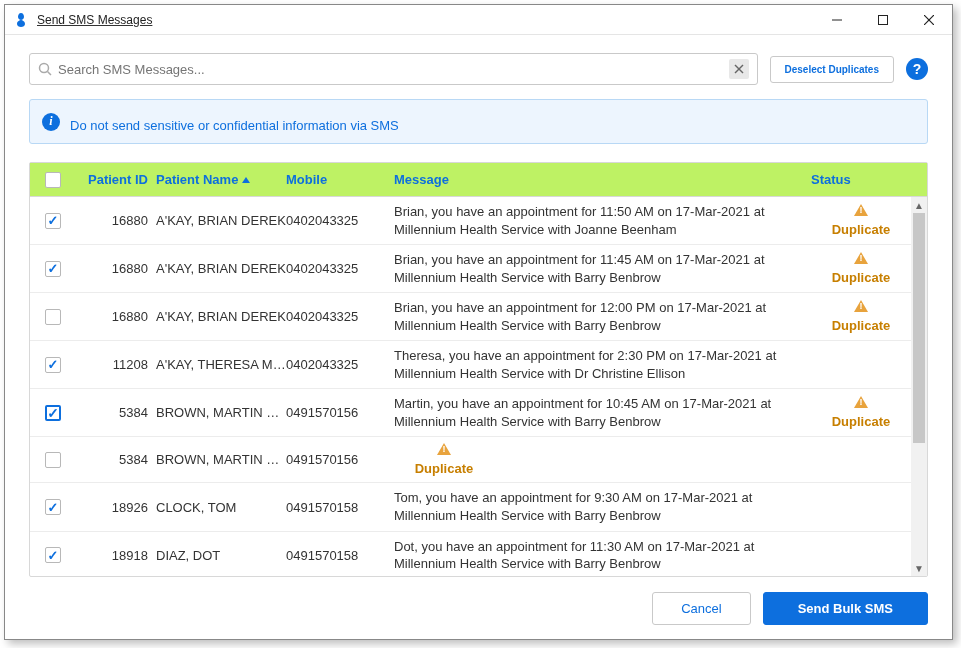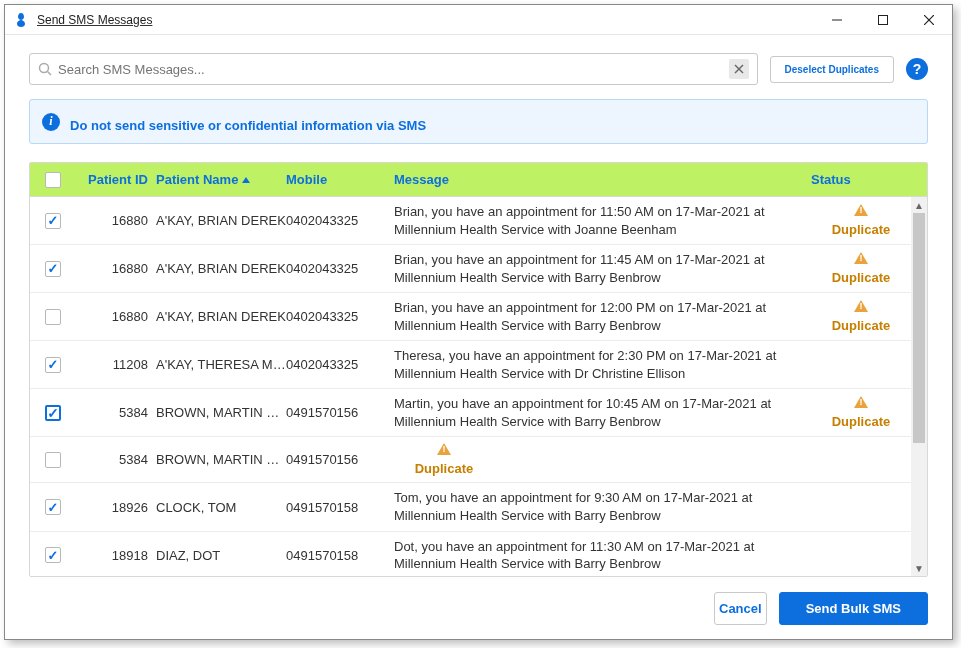--- a/index.html
+++ b/index.html
@@ -141,21 +141,21 @@
     display: flex;
     align-items: center;
     justify-content: center;
     font-size: 12px;
     font-weight: bold;
     font-style: italic;
     font-family: Georgia, serif;
   }
   .info-banner .msg {
     color: #0d6fde;
-    font-weight: 700;
+    font-weight: 400;
     font-size: 13px;
     margin-top: 8px;
   }
   .table-wrap {
     flex: 1;
     border: 1px solid #d8d8d8;
     border-radius: 2px;
     min-height: 0;
     display: flex;
     flex-direction: column;
@@ -273,29 +273,29 @@
     display:flex;
     align-items:center;
     justify-content:flex-end;
     gap: 12px;
     padding: 0 24px;
   }
   .btn-cancel {
     border: 1px solid #c9c9c9;
     background: #fff;
     color: #0d6fde;
-    font-weight: 700;
-    padding: 8px 4px;
+    font-weight: 400;
+    padding: 8px 28px;
     border-radius: 3px;
   }
   .btn-primary {
     background: #0d6fde;
     color: #fff;
     font-weight: 600;
-    padding: 8px 26px;
+    padding: 8px 34px;
     border-radius: 3px;
     border: 1px solid #0d6fde;
   }
 </style>
 </head>
 <body>
 
 <div class="window">
 
   <div class="titlebar">

